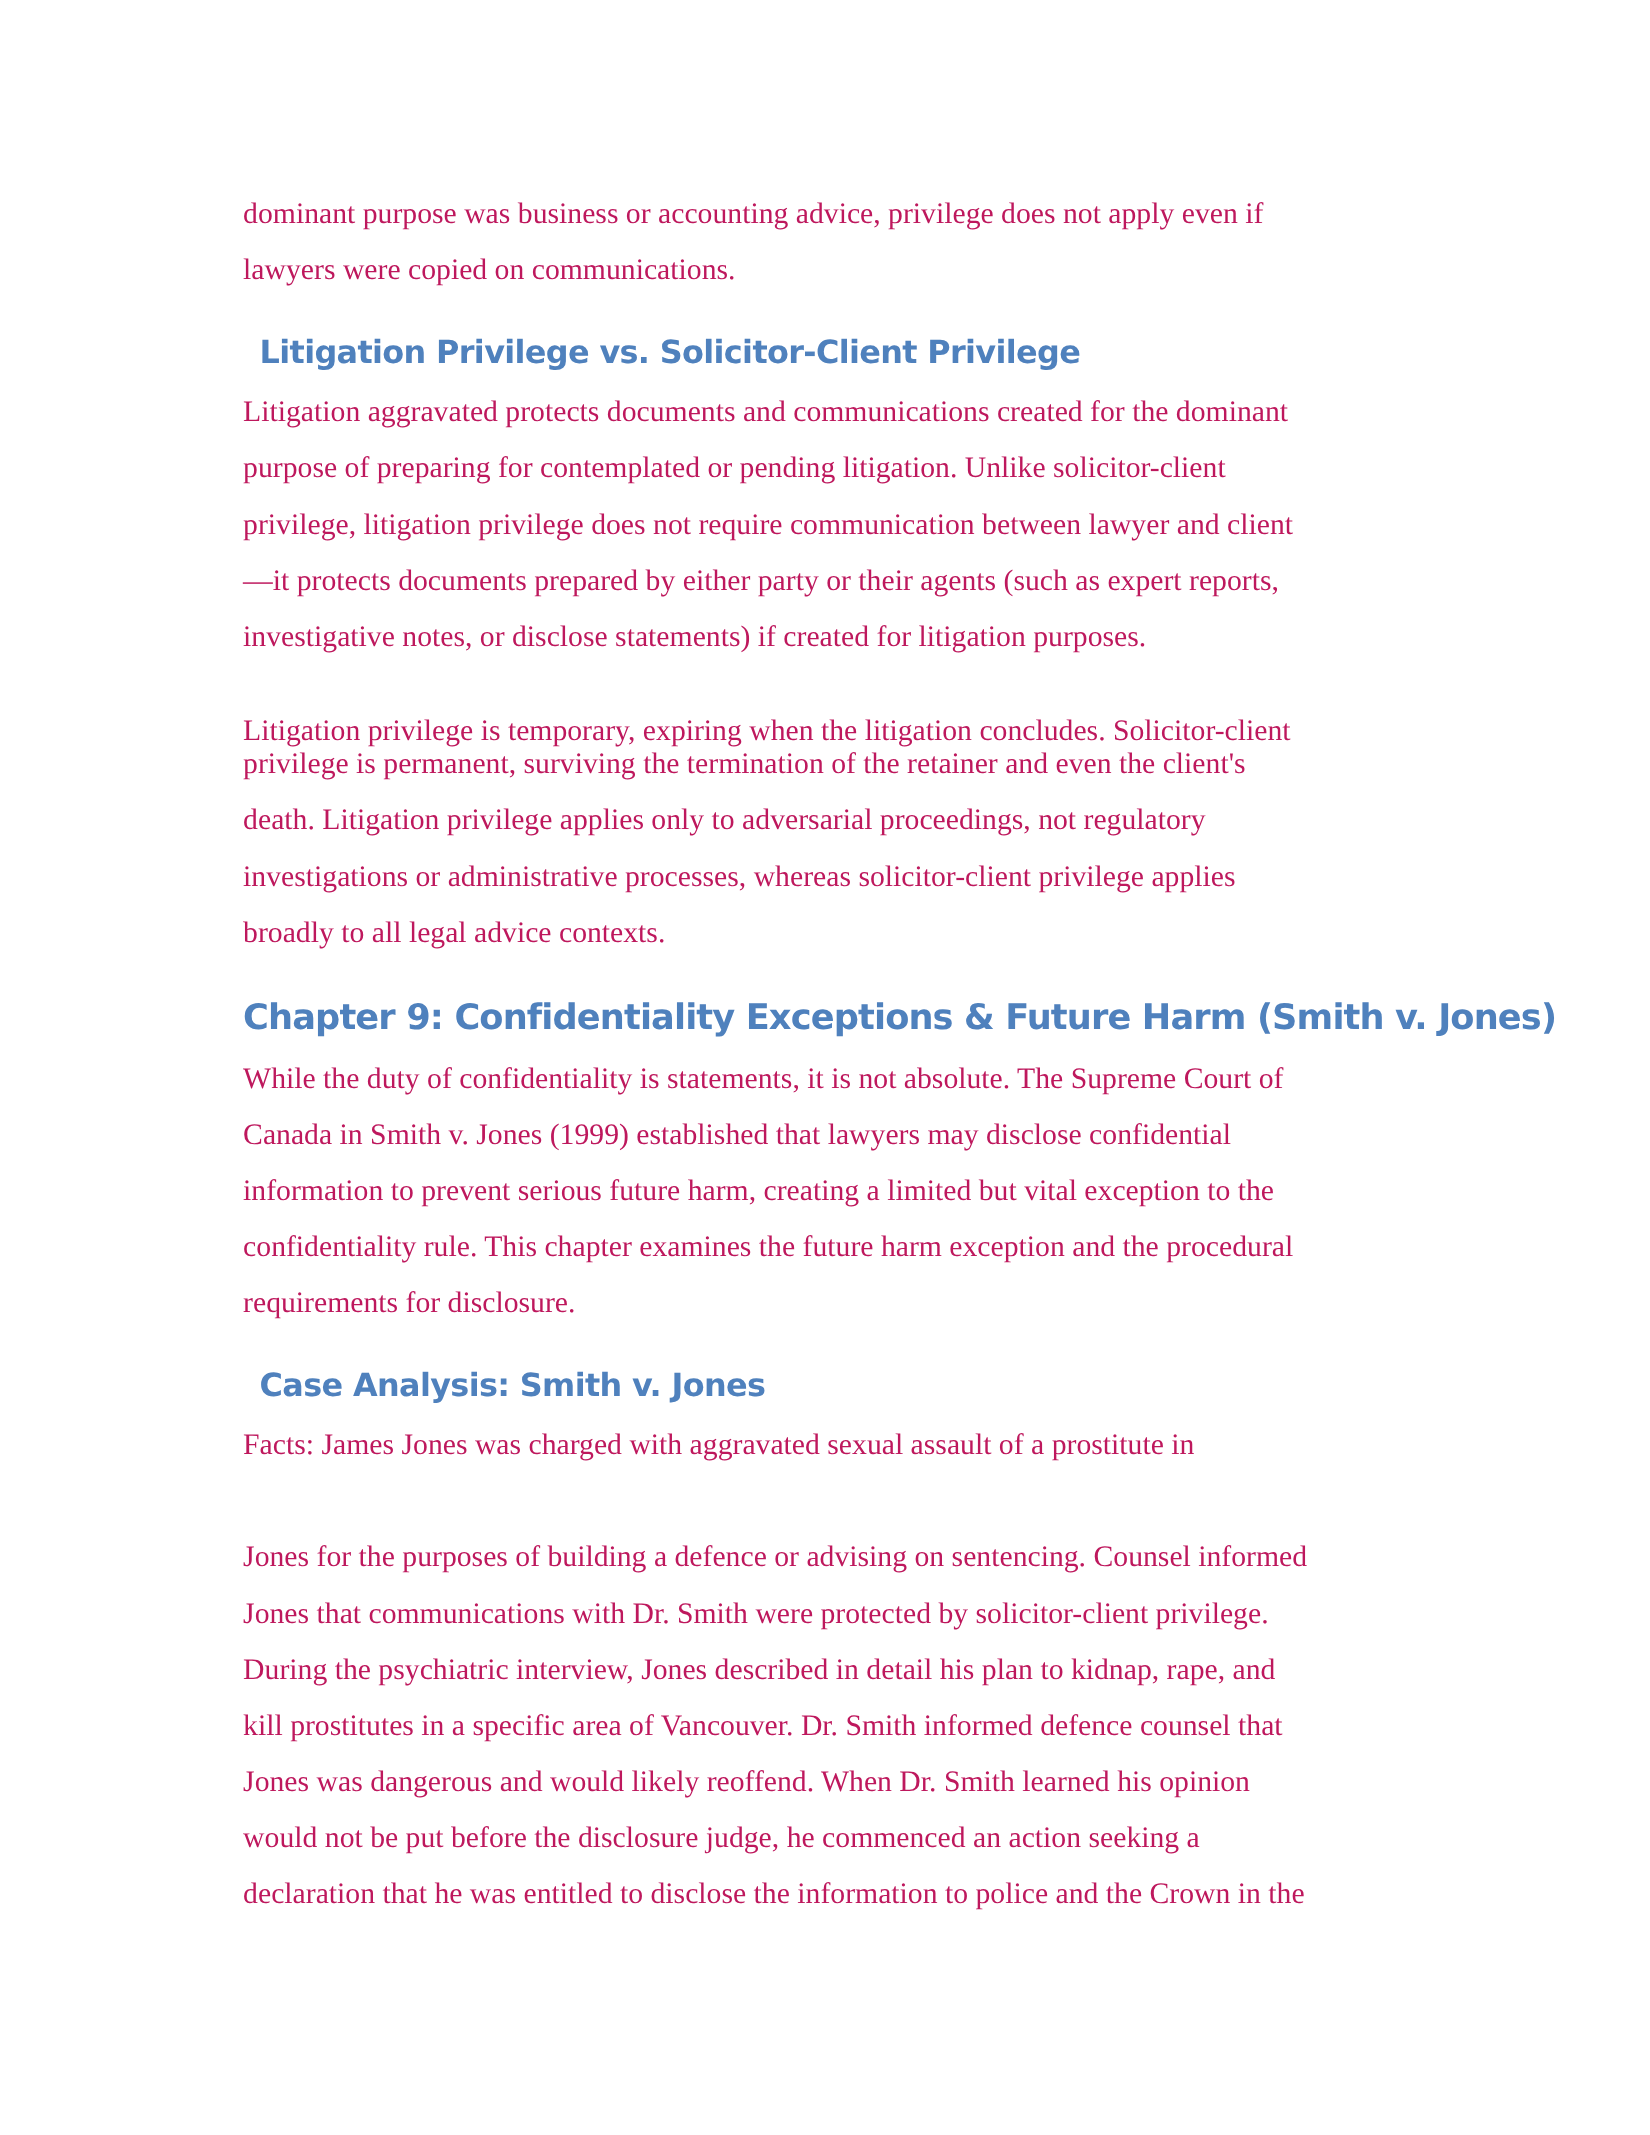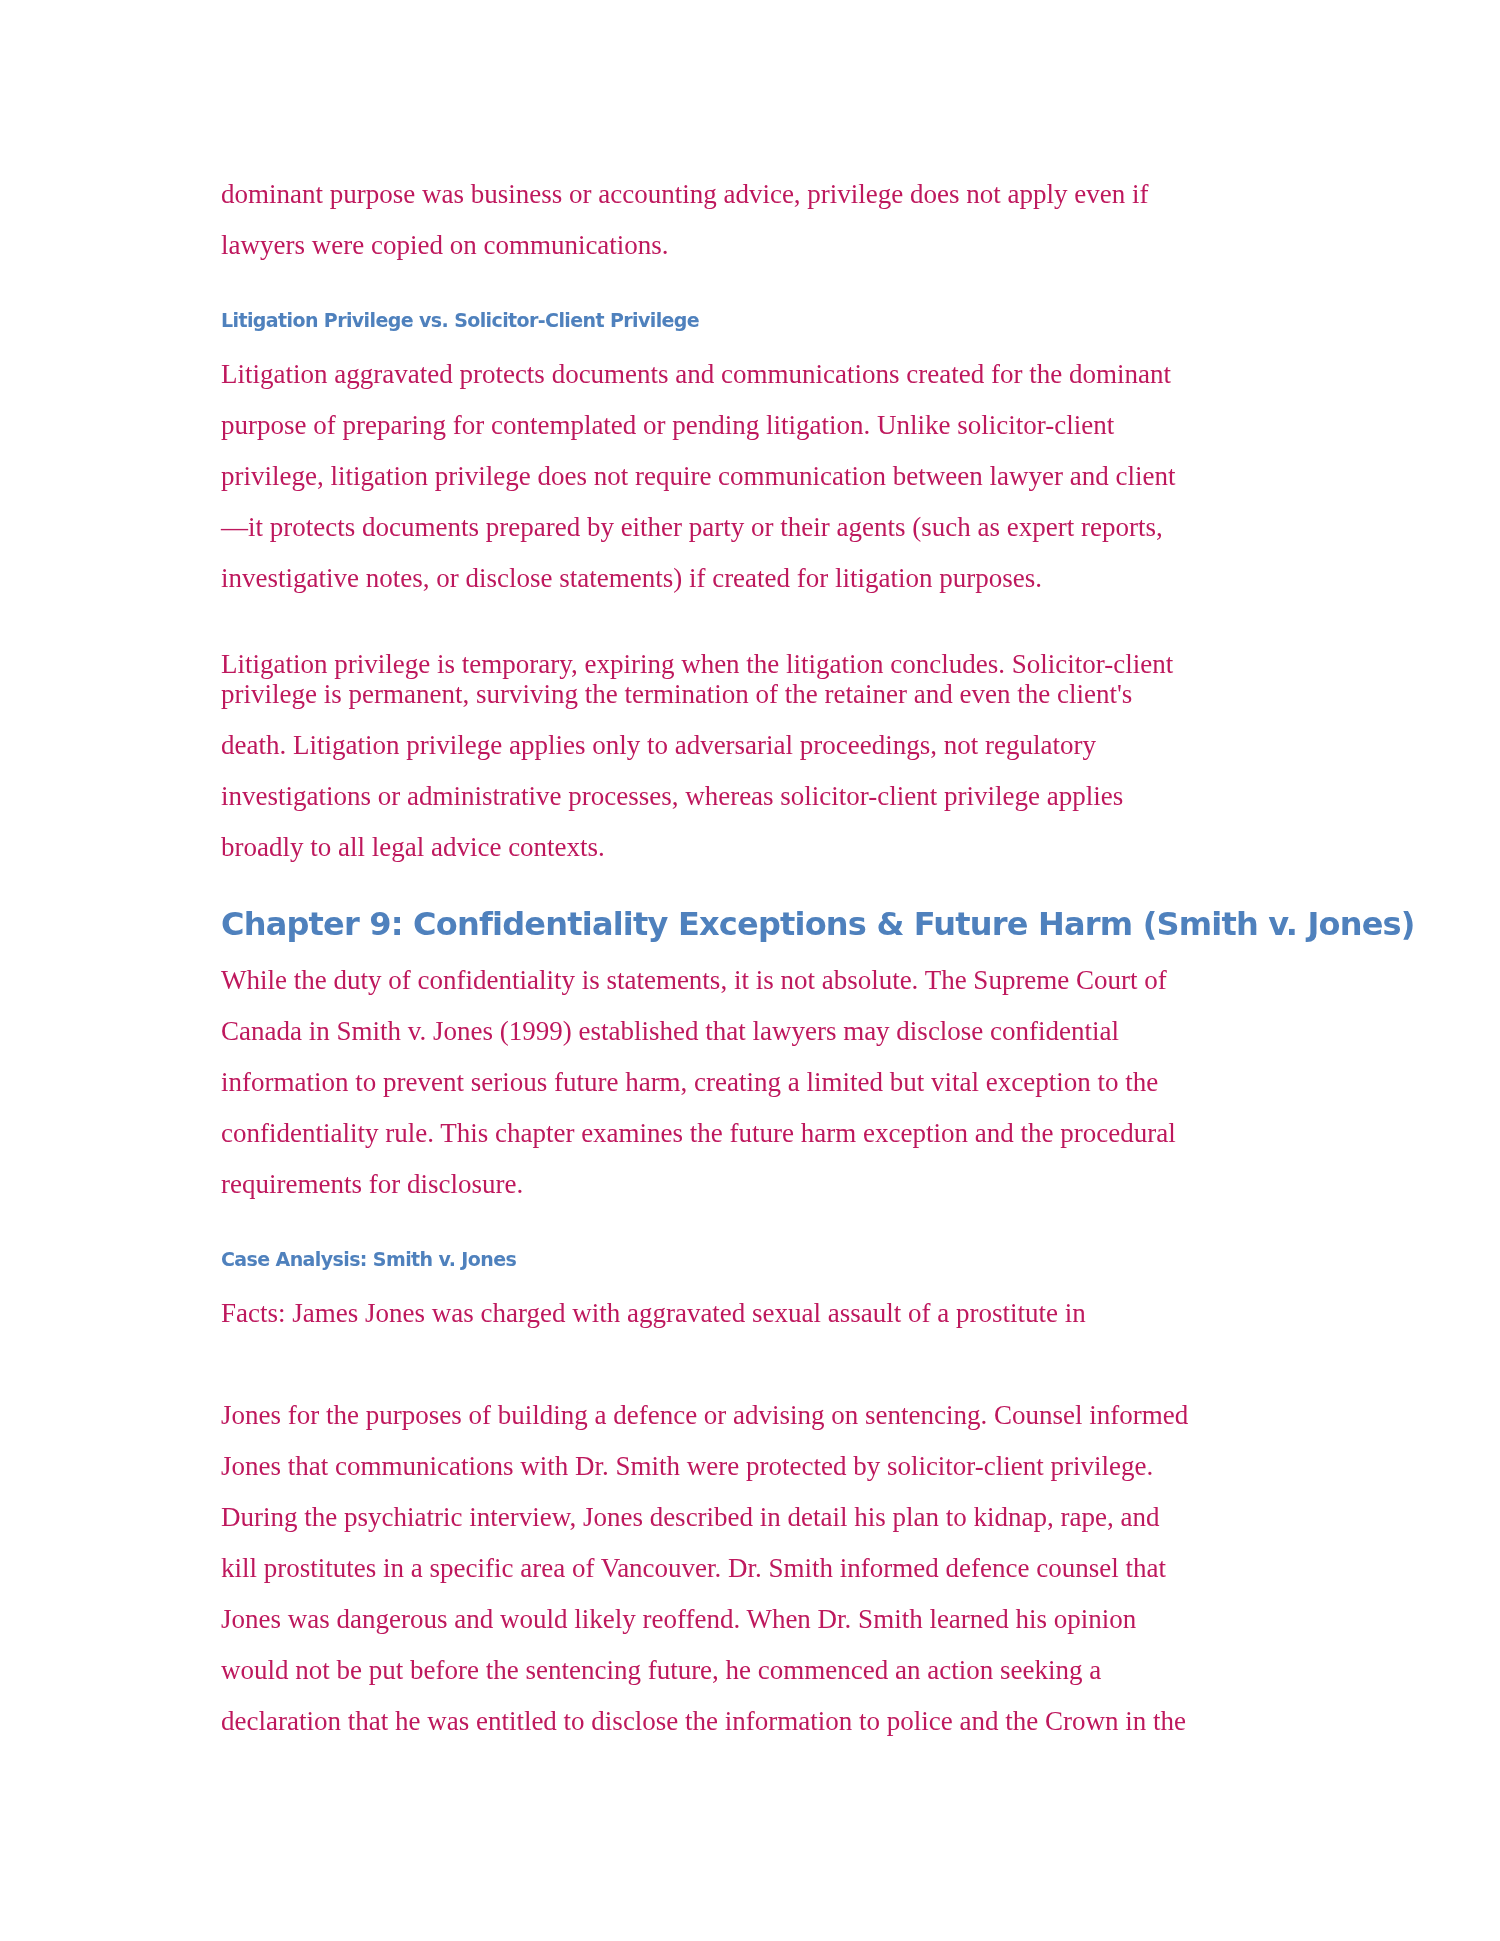--- a/index.html
+++ b/index.html
@@ -4,22 +4,22 @@
 <style>
   html, body { margin: 0; padding: 0; background: #ffffff; }
   body { width: 1500px; height: 1941px; position: relative; overflow: hidden; }
   .page { position: absolute; left: 0; top: 0; width: 1500px; height: 1941px; background: #fff; }
   .line {
     position: absolute; left: 221px; white-space: nowrap;
     font-family: "Liberation Serif", serif; font-size: 27px; color: #be185d;
     line-height: 32px;
   }
   .h3 {
-    position: absolute; left: 221px; white-space: nowrap;
-    font-family: "DejaVu Sans", sans-serif; font-weight: bold; font-size: 19px;
+    position: absolute; left: 236px; white-space: nowrap;
+    font-family: "DejaVu Sans", sans-serif; font-weight: bold; font-size: 29px;
     color: #4f81bd; letter-spacing: -0.6px; line-height: 30px; text-align: center;
   }
   .h2 {
     position: absolute; left: 221px; white-space: nowrap;
     font-family: "DejaVu Sans", sans-serif; font-weight: bold; font-size: 32px;
     color: #4f81bd; letter-spacing: -0.8px; line-height: 34px;
   }
 </style>
 </head>
 <body>
@@ -52,16 +52,16 @@
   <div class="line" style="top:1168px">requirements for disclosure.</div>
 
   <div class="h3" style="top:1244px">Case Analysis: Smith v. Jones</div>
 
   <div class="line" style="top:1297px">Facts: James Jones was charged with aggravated sexual assault of a prostitute in</div>
   <div class="line" style="top:1399px">Jones for the purposes of building a defence or advising on sentencing. Counsel informed</div>
   <div class="line" style="top:1450px">Jones that communications with Dr. Smith were protected by solicitor-client privilege.</div>
   <div class="line" style="top:1501px">During the psychiatric interview, Jones described in detail his plan to kidnap, rape, and</div>
   <div class="line" style="top:1552px">kill prostitutes in a specific area of Vancouver. Dr. Smith informed defence counsel that</div>
   <div class="line" style="top:1603px">Jones was dangerous and would likely reoffend. When Dr. Smith learned his opinion</div>
-  <div class="line" style="top:1654px">would not be put before the sentencing future, he commenced an action seeking a</div>
+  <div class="line" style="top:1654px">would not be put before the disclosure judge, he commenced an action seeking a</div>
   <div class="line" style="top:1705px">declaration that he was entitled to disclose the information to police and the Crown in the</div>
 
 </div>
 
 </body></html>

